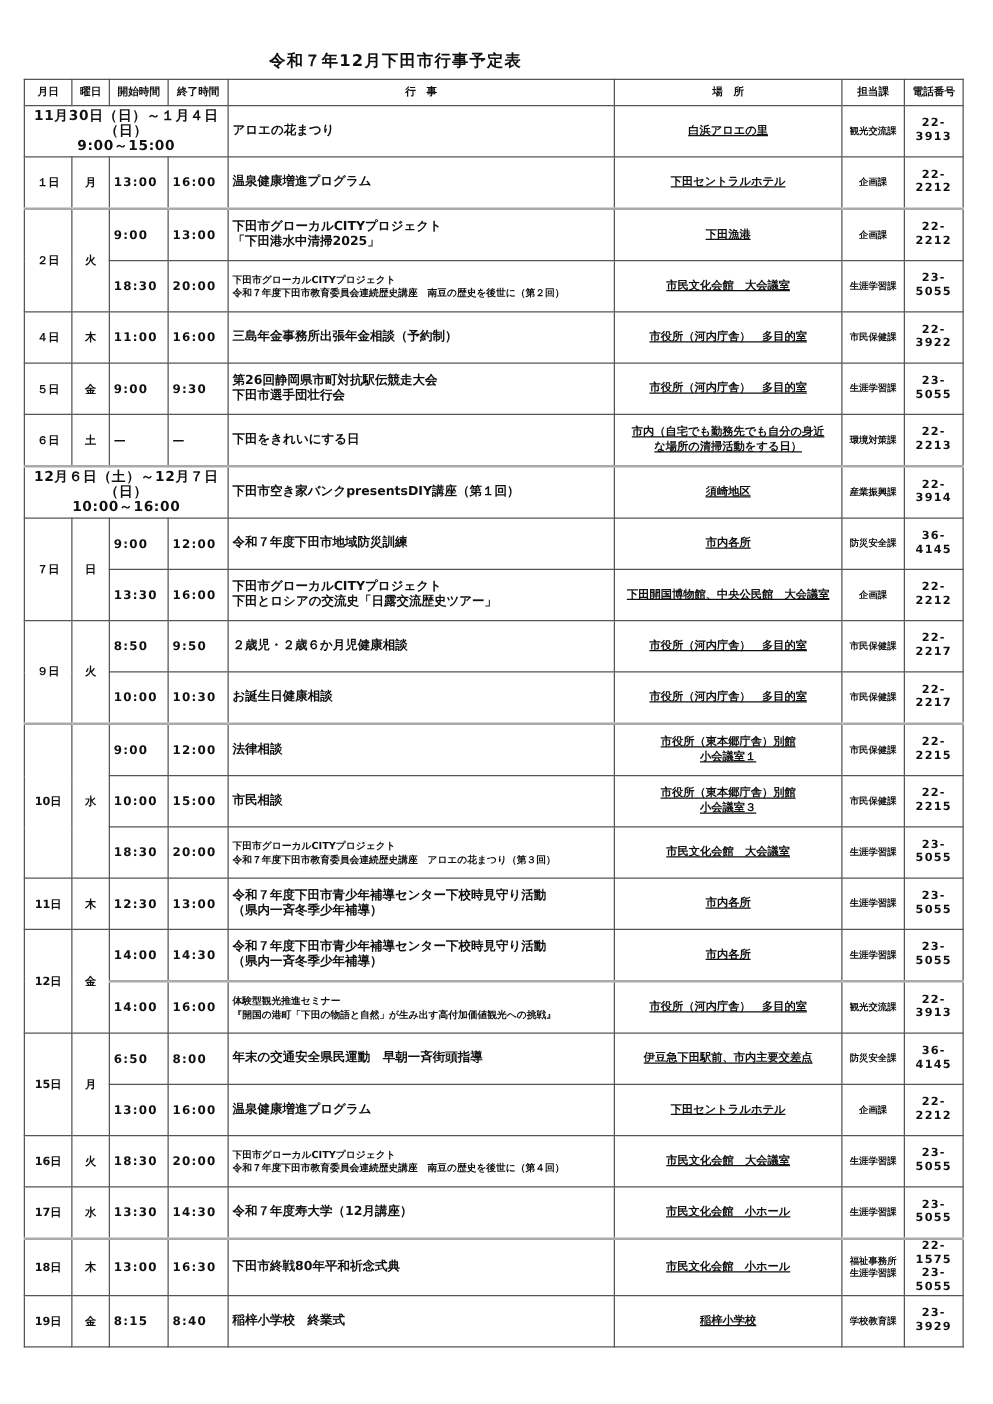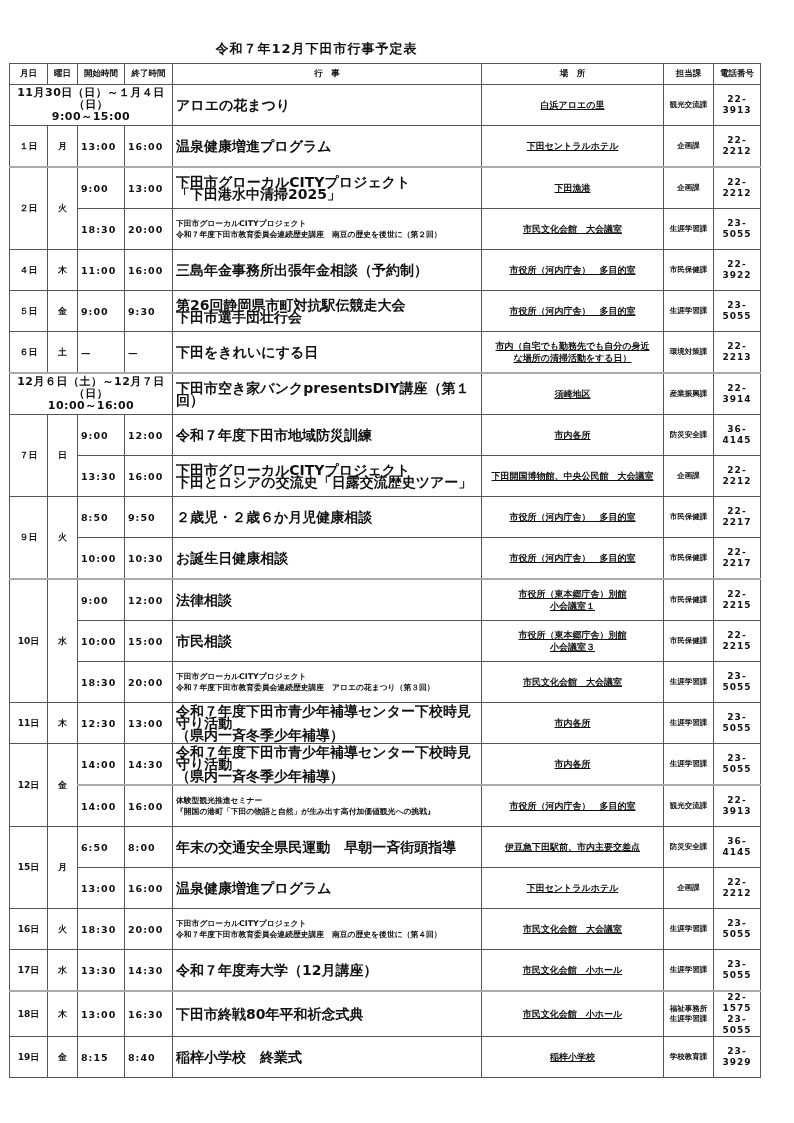--- a/index.html
+++ b/index.html
@@ -1,24 +1,24 @@
 <!DOCTYPE html>
 <html><head>
 <meta charset="utf-8">
 <style>
   html, body { margin: 0; padding: 0; background: #ffffff; }
   body { width: 794px; height: 1123px; position: relative; font-family: "DejaVu Sans", sans-serif; color: #111; }
   .title { position: absolute; top: 40px; left: 0; width: 633px; text-align: center; font-size: 13px; font-weight: bold; letter-spacing: 1px; }
-  table.sched { position: absolute; left: 9px; top: 63px; width: 751px; border-collapse: collapse; table-layout: fixed; font-size: 9px; font-weight: bold; }
+  table.sched { position: absolute; left: 19px; top: 63px; width: 751px; border-collapse: collapse; table-layout: fixed; font-size: 9px; font-weight: bold; }
   table.sched th, table.sched td { border: 1px solid #555; padding: 0 3px; vertical-align: middle; }
   table.sched th { height: 20px; text-align: center; font-size: 8.5px; }
   table.sched td { height: 40px; }
   td.c { text-align: center; }
   td.time { text-align: left; font-size: 9.5px; letter-spacing: 1px; }
-  td.event { text-align: left; font-size: 14px; line-height: 12px; }
+  td.event { text-align: left; font-size: 10px; line-height: 12px; }
   td.event.small { font-size: 7.8px; line-height: 11px; }
   td.place { text-align: center; font-size: 9px; line-height: 12px; text-decoration: underline; }
   td.dept { text-align: center; font-size: 7.5px; line-height: 10px; padding: 0 1px; }
   td.phone { text-align: center; font-size: 9px; letter-spacing: 1px; line-height: 11px; }
   td.span { text-align: center; font-size: 11px; line-height: 12px; letter-spacing: 0.5px; }
   .ln { display: block; }
   tr.thick td { border-top: 2px solid #aaa; }
 </style>
 </head>
 <body>

